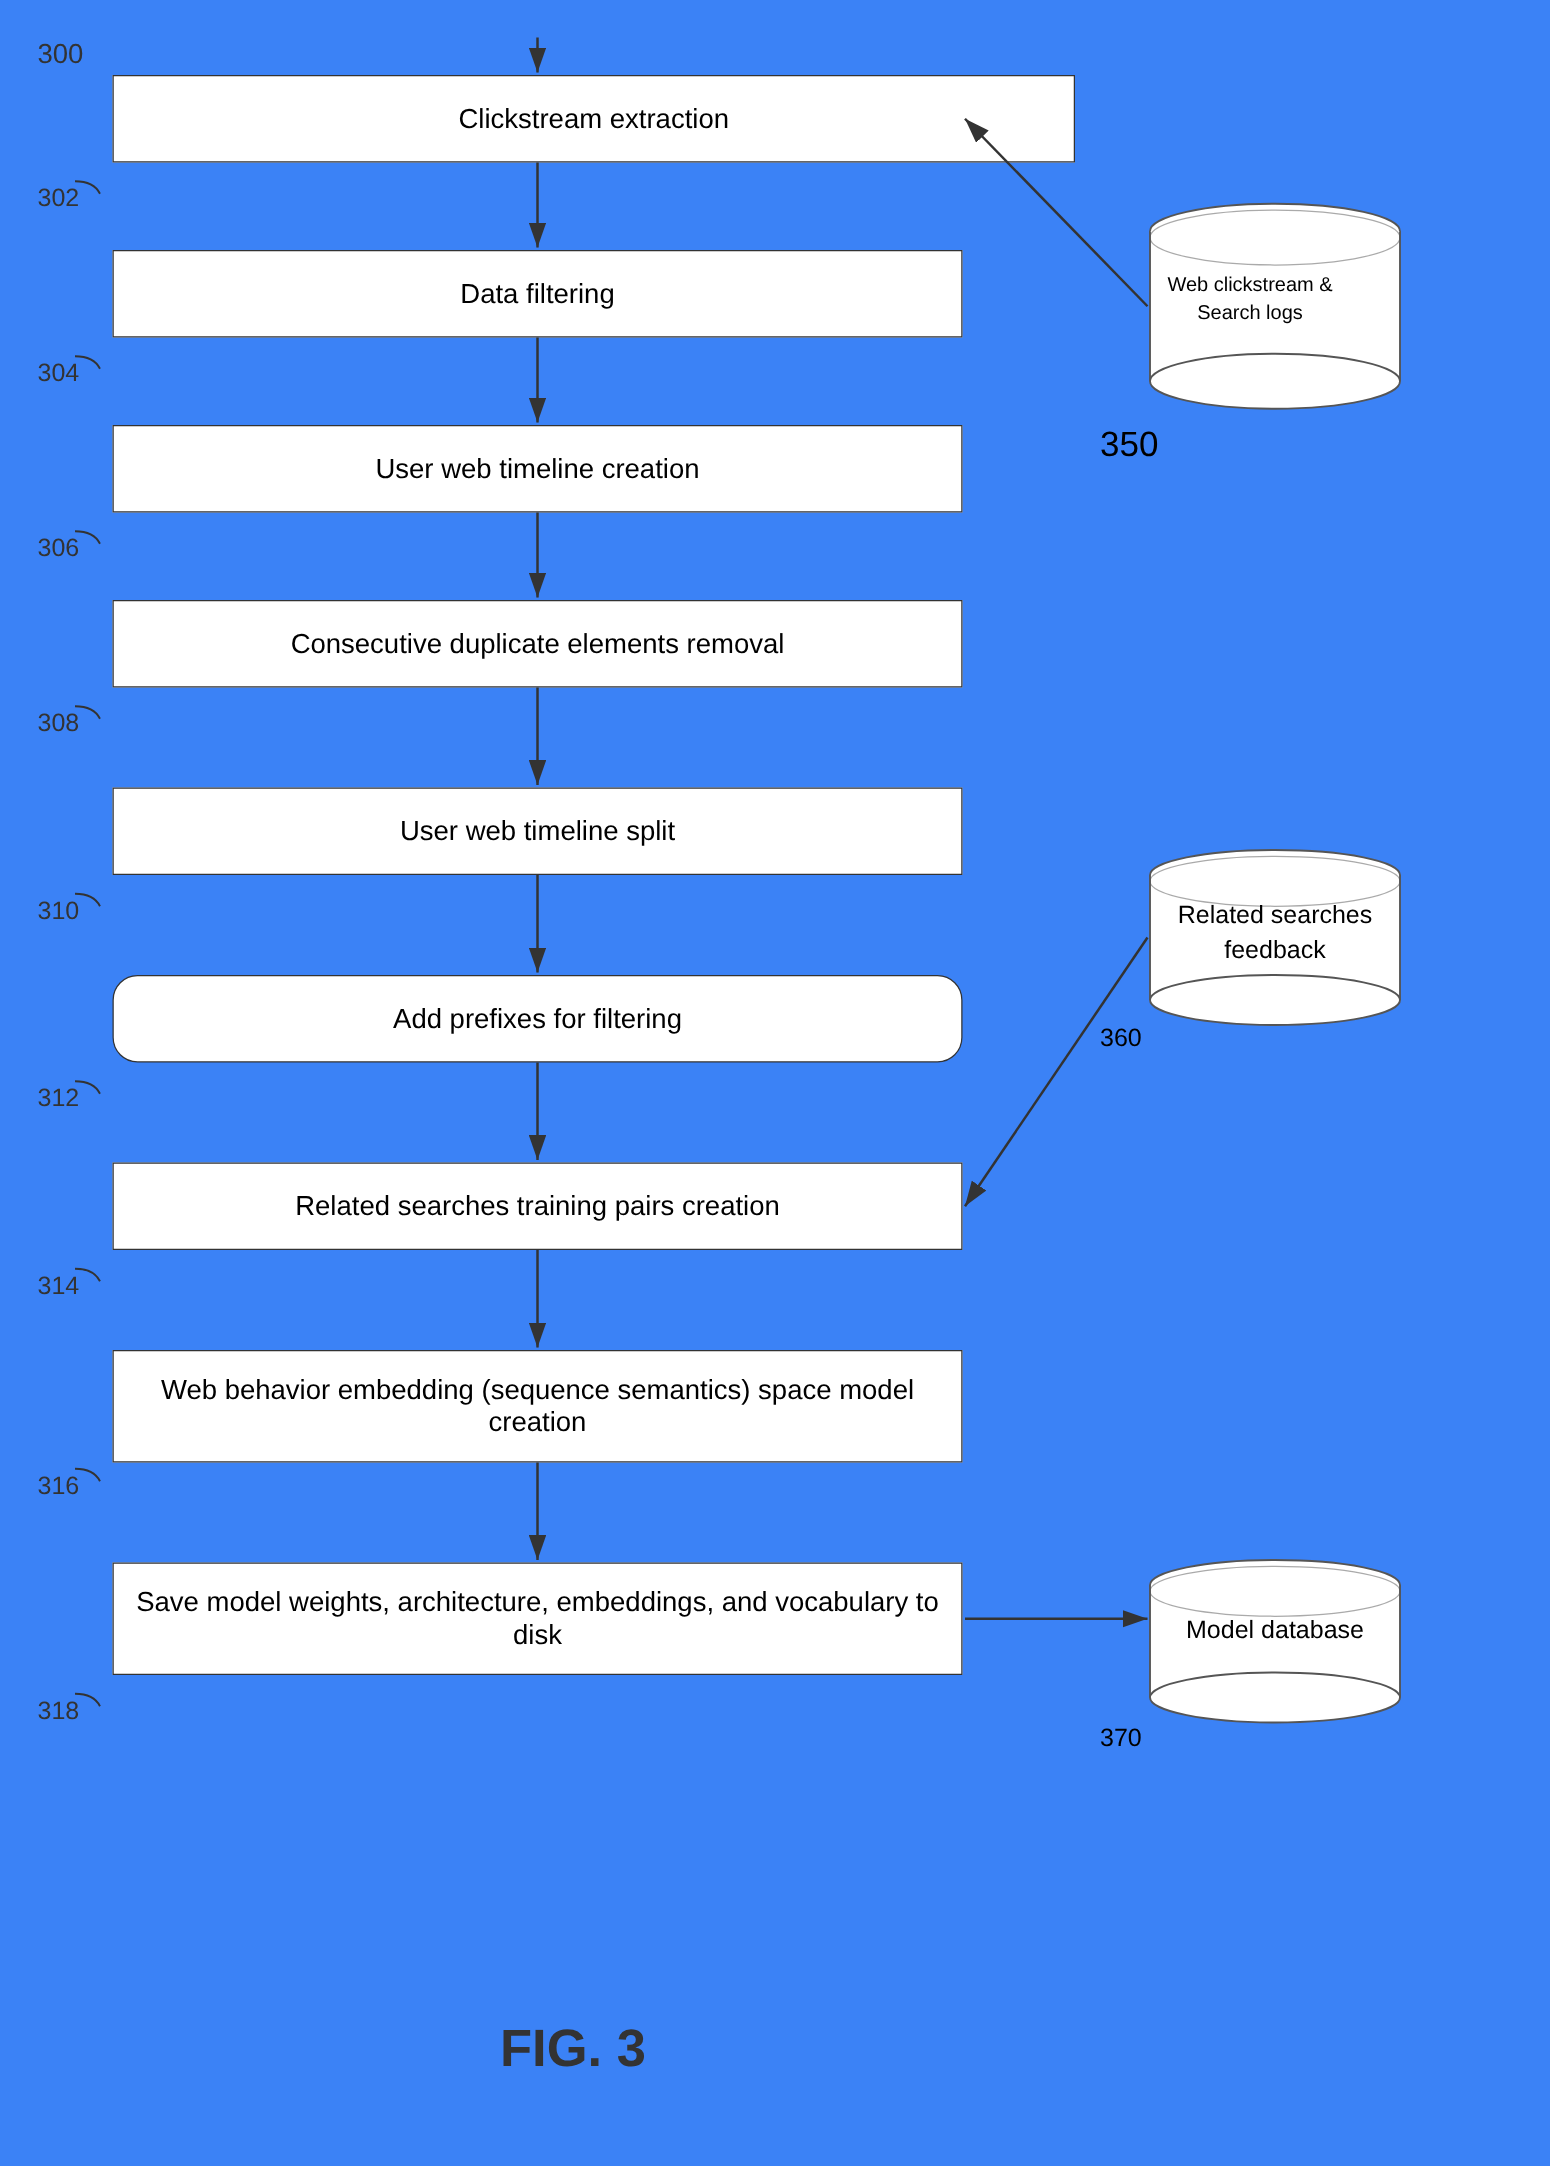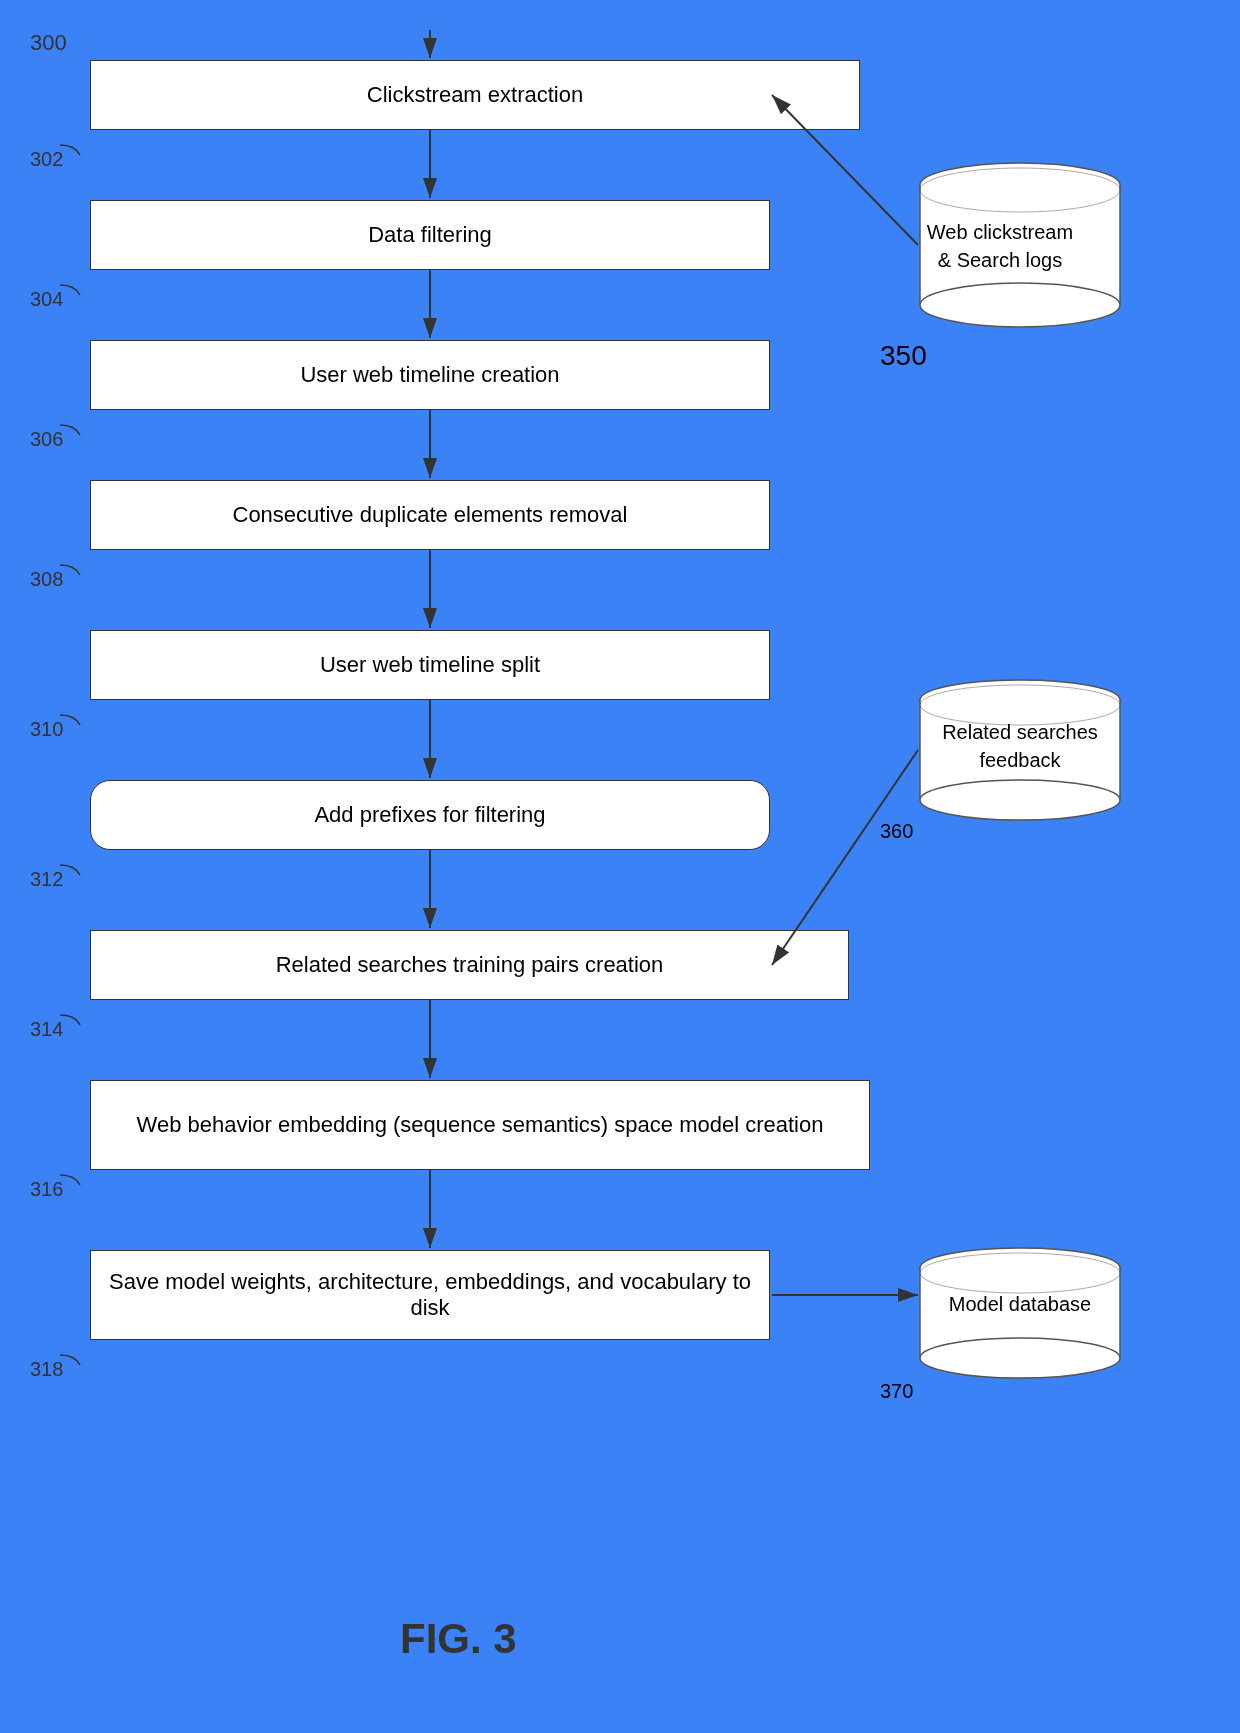--- a/index.html
+++ b/index.html
@@ -100,27 +100,27 @@
   </div>
 
   <div class="label" style="left:30px; top:718px;">310</div>
 
   <div class="flow-box" style="left:90px; top:780px; width:680px; height:70px;border-radius:20px;">
     <span>Add prefixes for filtering</span>
   </div>
 
   <div class="label" style="left:30px; top:868px;">312</div>
 
-  <div class="flow-box" style="left:90px; top:930px; width:759px; height:70px;text-align:center;">
+  <div class="flow-box" style="left:90px; top:930px; width:680px; height:70px;text-align:center;">
     <span>Related searches training pairs creation</span>
   </div>
 
   <div class="label" style="left:30px; top:1018px;">314</div>
 
-  <div class="flow-box" style="left:90px; top:1080px; width:780px; height:90px;">
+  <div class="flow-box" style="left:90px; top:1080px; width:680px; height:90px;">
     <span>Web behavior embedding (sequence semantics) space model creation</span>
   </div>
 
   <div class="label" style="left:30px; top:1178px;">316</div>
 
   <div class="flow-box" style="left:90px; top:1250px; width:680px; height:90px;">
     <span>Save model weights, architecture, embeddings, and vocabulary to disk</span>
   </div>
 
   <div class="label" style="left:30px; top:1358px;">318</div>
@@ -198,21 +198,21 @@
     <ellipse cx="1020" cy="1273" rx="100" ry="20" fill="none" stroke="#555" stroke-width="1" opacity="0.5"></ellipse>
 
     <line x1="918" y1="245" x2="772" y2="95" stroke="#333" stroke-width="2" marker-end="url(#arrowhead)"></line>
 
     <line x1="918" y1="750" x2="772" y2="965" stroke="#333" stroke-width="2" marker-end="url(#arrowhead)"></line>
 
     <line x1="772" y1="1295" x2="918" y2="1295" stroke="#333" stroke-width="2" marker-end="url(#arrowhead)"></line>
 
   </svg>
 
-  <div style="position:absolute; left:920px; top:218px; width:160px; text-align:center; font-size:20px; line-height:1.4;">
+  <div style="position:absolute; left:920px; top:218px; width:160px; text-align:center; font-size:16px; line-height:1.4;">
     <span>Web clickstream &amp;
 Search logs</span>
   </div>
   <div style="position:absolute; left:880px; top:320px; font-size:28px;margin-top:20px;">
     <span>350</span>
   </div>
 
   <div style="position:absolute; left:920px; top:718px; width:200px; text-align:center; font-size:20px; line-height:1.4;">
     <span>Related searches
 feedback</span>

